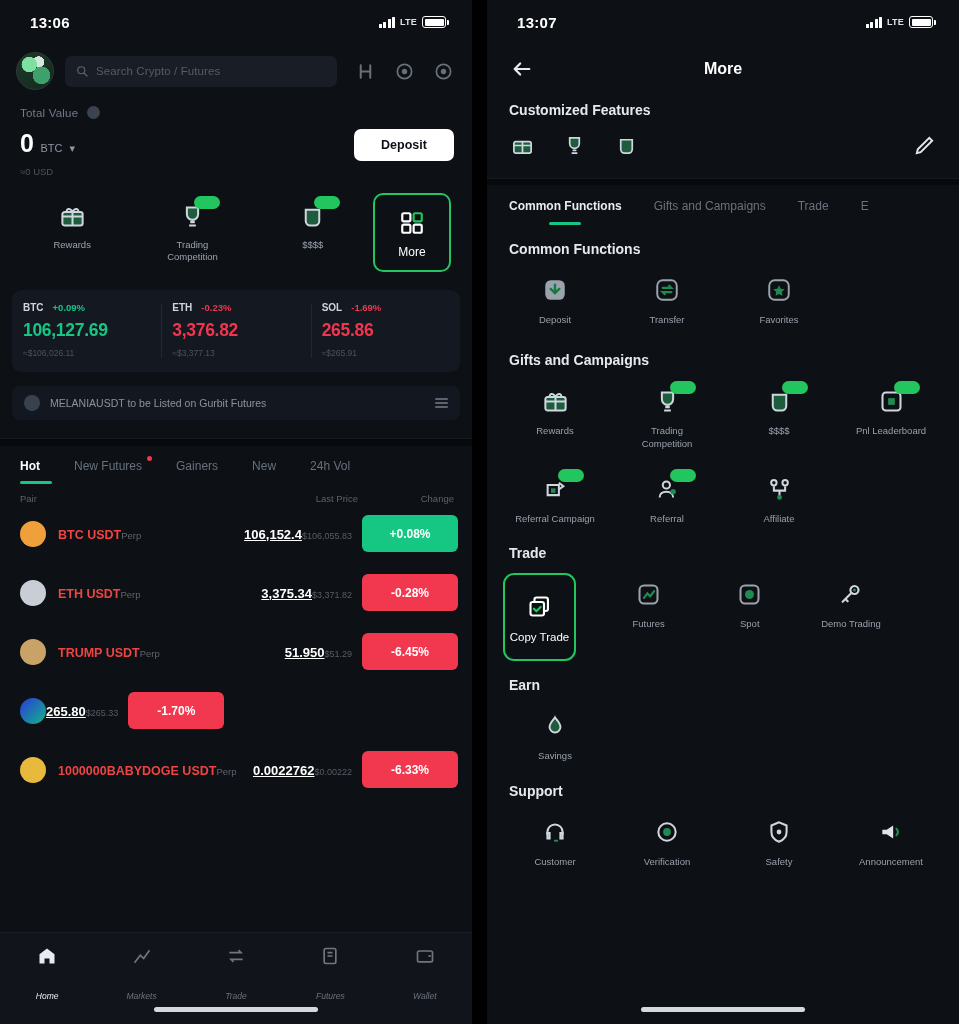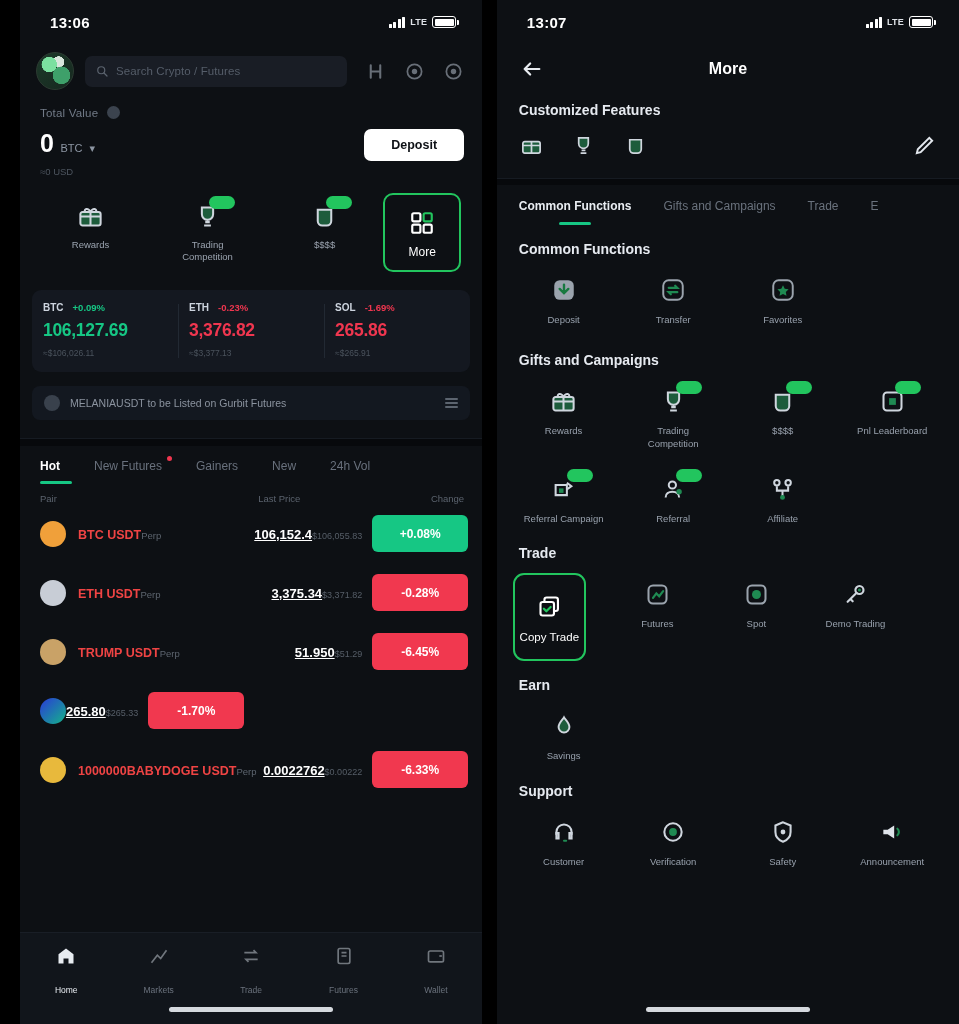--- a/index.html
+++ b/index.html
@@ -6,21 +6,21 @@
   html,body {
     width:959px; height:1024px;
     background:#000;
     font-family:"Liberation Sans", sans-serif;
     overflow:hidden;
   }
   .stage { position:relative; width:959px; height:1024px; display:flex; background:#000; }
 
   
   .phone { position:relative; height:1024px; background:#0e1116; overflow:hidden; }
-  .phone.left  { width:472px; background:#0d1014;margin-left:20px; }
+  .phone.left  { width:472px; background:#0d1014; }
   .gap { width:15px; height:1024px; background:#000; }
   .phone.right { width:472px; background:#0d1014; }
 
   
   .statusbar {
     height:44px; display:flex; align-items:center;
     justify-content:space-between; padding:0 26px 0 30px;
     color:#fff; font-size:15px; font-weight:700; letter-spacing:.3px;
   }
   .status-right { display:flex; align-items:center; gap:5px; }
@@ -106,38 +106,38 @@
   .divider { height:8px; background:#07090c; margin-top:18px; border-top:1px solid #161b22; }
 
   
   .mtabs { display:flex; align-items:flex-start; gap:0; padding:13px 20px 0; }
   .mtab { flex:0 0 auto; font-size:12px; color:#69717d; position:relative; padding-right:34px; cursor:pointer; }
   .mtab.active { color:#fff; font-weight:700; }
   .mtab .dot { position:absolute; top:-3px; right:24px; width:5px; height:5px; border-radius:50%; background:#f0364f; }
   .mtab-underline { width:32px; height:3px; background:#16c784; border-radius:2px; margin:8px 0 0 20px; }
 
   .mhead { display:flex; align-items:center; padding:9px 18px 0 20px; font-size:9.5px; color:#5b636e; }
-  .mhead .c1 { flex:1; } .mhead .c2 { width:110px; text-align:left; } .mhead .c3 { width:96px; text-align:right; }
+  .mhead .c1 { flex:1; } .mhead .c2 { width:110px; text-align:right; } .mhead .c3 { width:96px; text-align:right; }
 
   .mrow { display:flex; align-items:center; padding:11px 14px 11px 20px; }
   .coin { width:26px; height:26px; border-radius:50%; flex:0 0 auto; }
   .mname { flex:1; padding-left:12px; overflow:hidden; }
   .mname .sym { font-size:12.5px; font-weight:700; color:#ef4444; white-space:nowrap; overflow:hidden; text-overflow:ellipsis; }
   .mname .typ { font-size:9.5px; color:#5d656f; margin-top:3px; }
   .mprice { text-align:right; padding-right:10px; }
   .mprice .p { font-size:13px; font-weight:700; color:#fff;text-decoration:underline; }
   .mprice .v { font-size:9px; color:#565e68; margin-top:4px; }
   .chip { width:96px; height:37px; border-radius:6px; display:flex; align-items:center; justify-content:center;
           font-size:12px; font-weight:700; color:#fff; flex:0 0 auto; }
   .chip.up { background:#16c784; } .chip.down { background:#f1384f; }
 
   
   .botnav { position:absolute; left:0; right:0; bottom:0; height:92px; background:#11151b; border-top:1px solid #191e26; }
   .botnav .items { display:flex; padding-top:12px; }
-  .bn { flex:1; display:flex; flex-direction:column; align-items:center; gap:18px; cursor:pointer; }
+  .bn { flex:1; display:flex; flex-direction:column; align-items:center; gap:24px; cursor:pointer;font-style:italic; }
   .bn-ico { width:22px; height:22px; display:flex; align-items:center; justify-content:center; opacity:.5; }
   .bn.active .bn-ico { opacity:1; }
   .bn-lbl { font-size:8.5px; color:#6b727d; }
   .bn.active .bn-lbl { color:#e8ecf1; }
   .homebar { position:absolute; left:50%; transform:translateX(-50%); bottom:12px; width:164px; height:5px; border-radius:3px; background:#d5d9de; }
 
   
   .r-head { display:flex; align-items:center; padding:12px 22px 14px; position:relative; }
   .back-arrow { width:26px; height:26px; display:flex; align-items:center; justify-content:center; cursor:pointer; }
   .r-title { position:absolute; left:0; right:0; text-align:center; font-size:16px; font-weight:700; color:#fff; pointer-events:none; }

